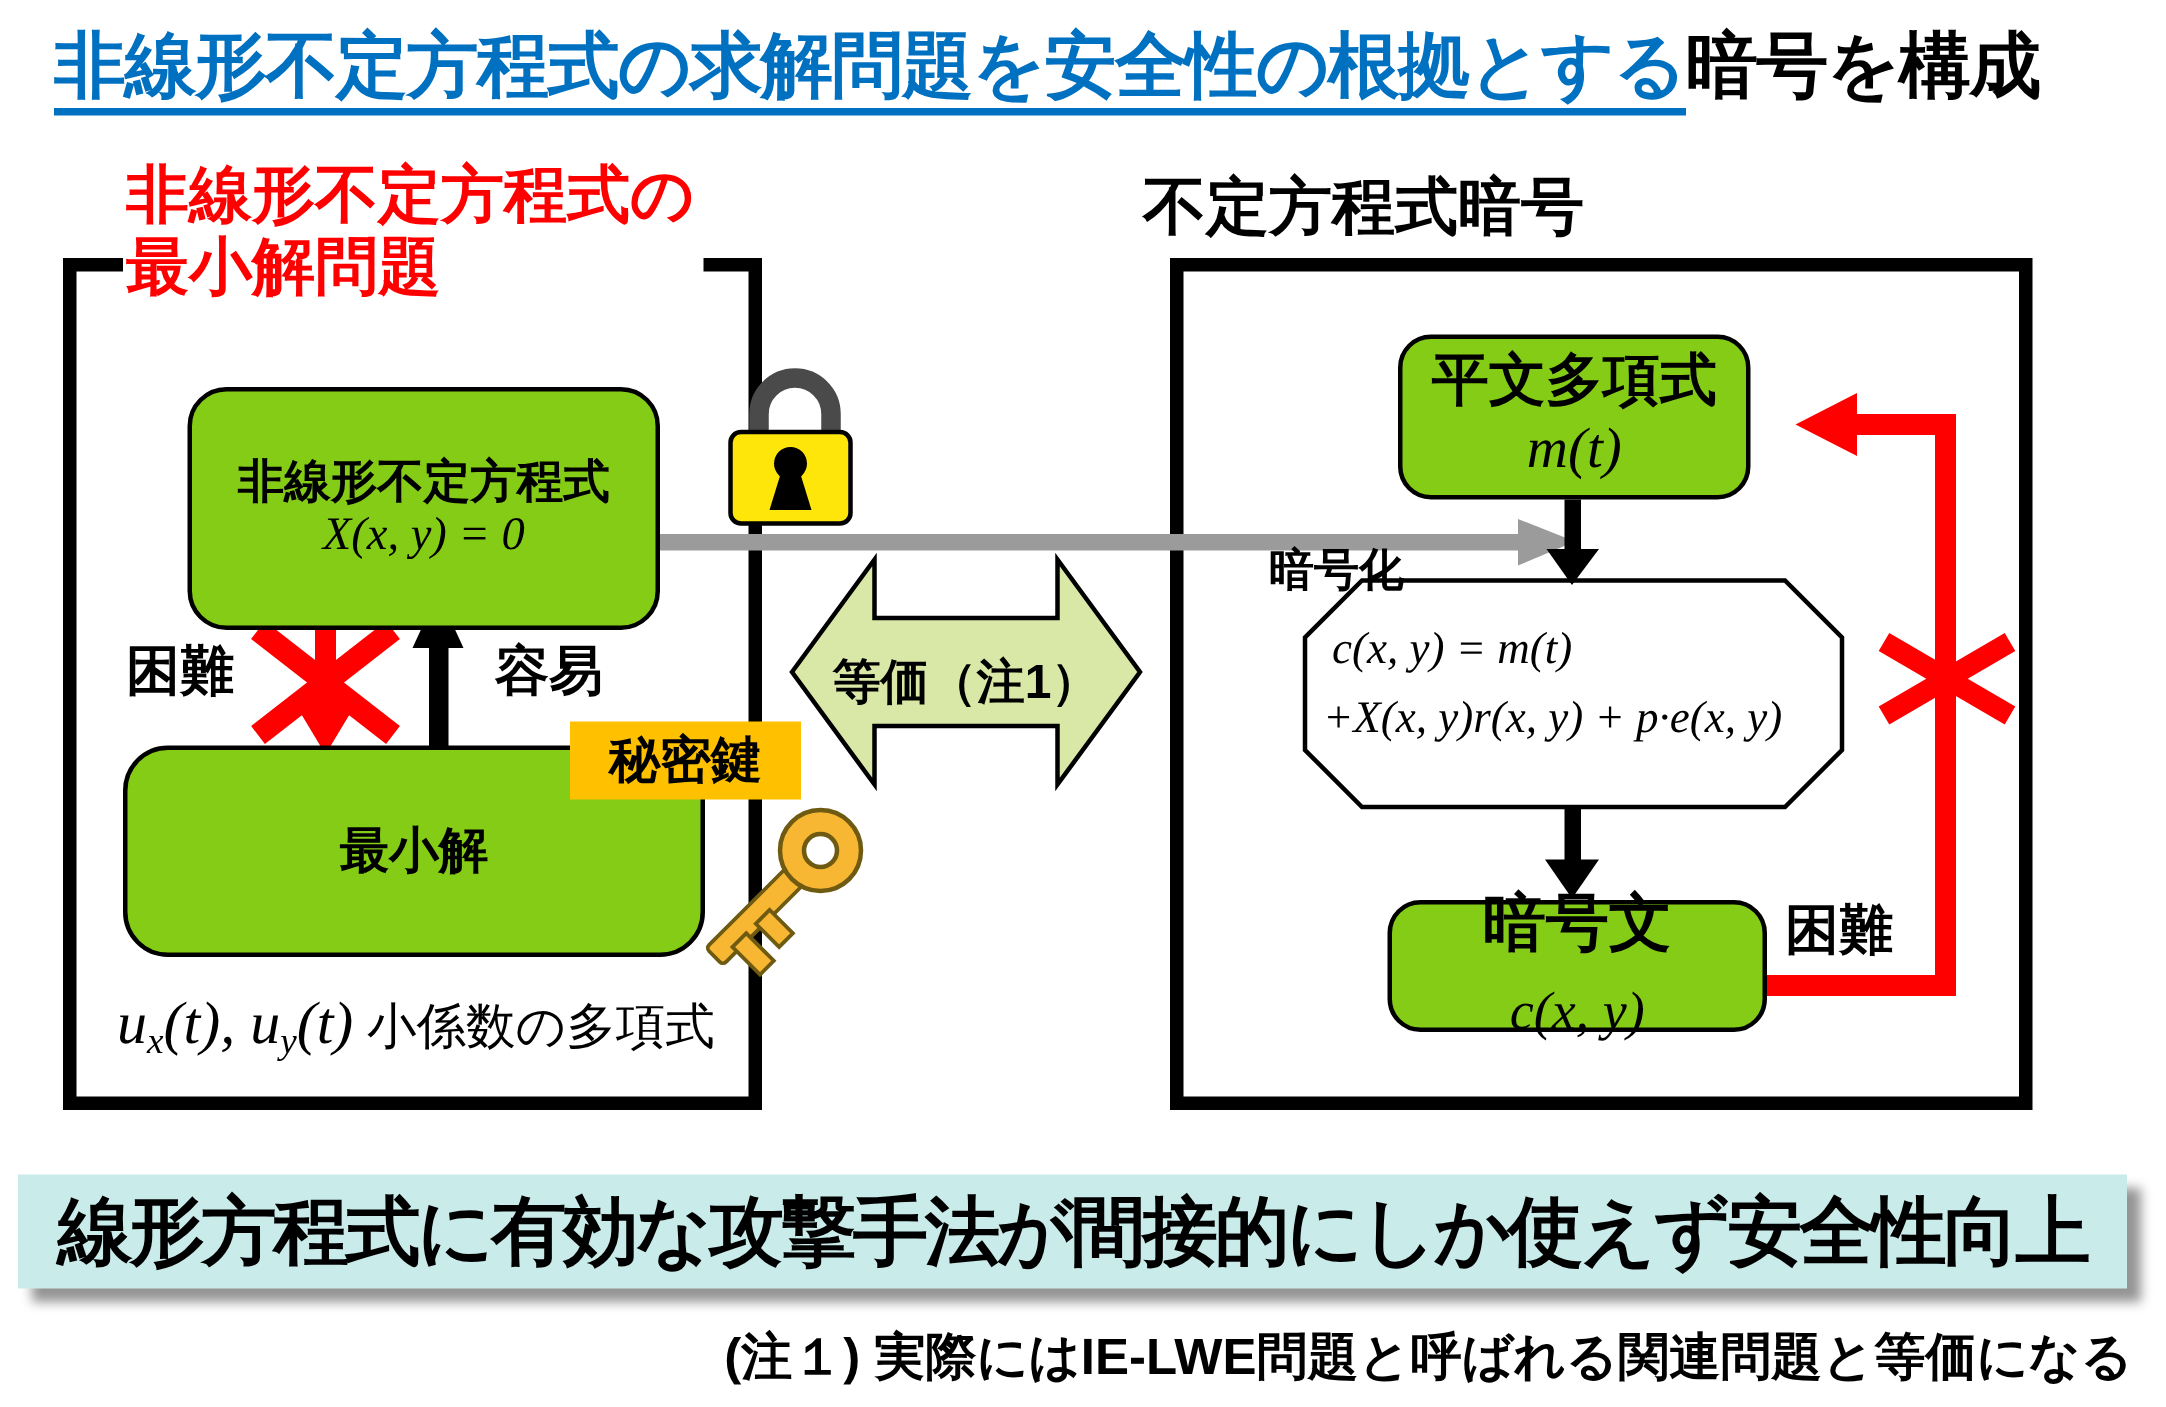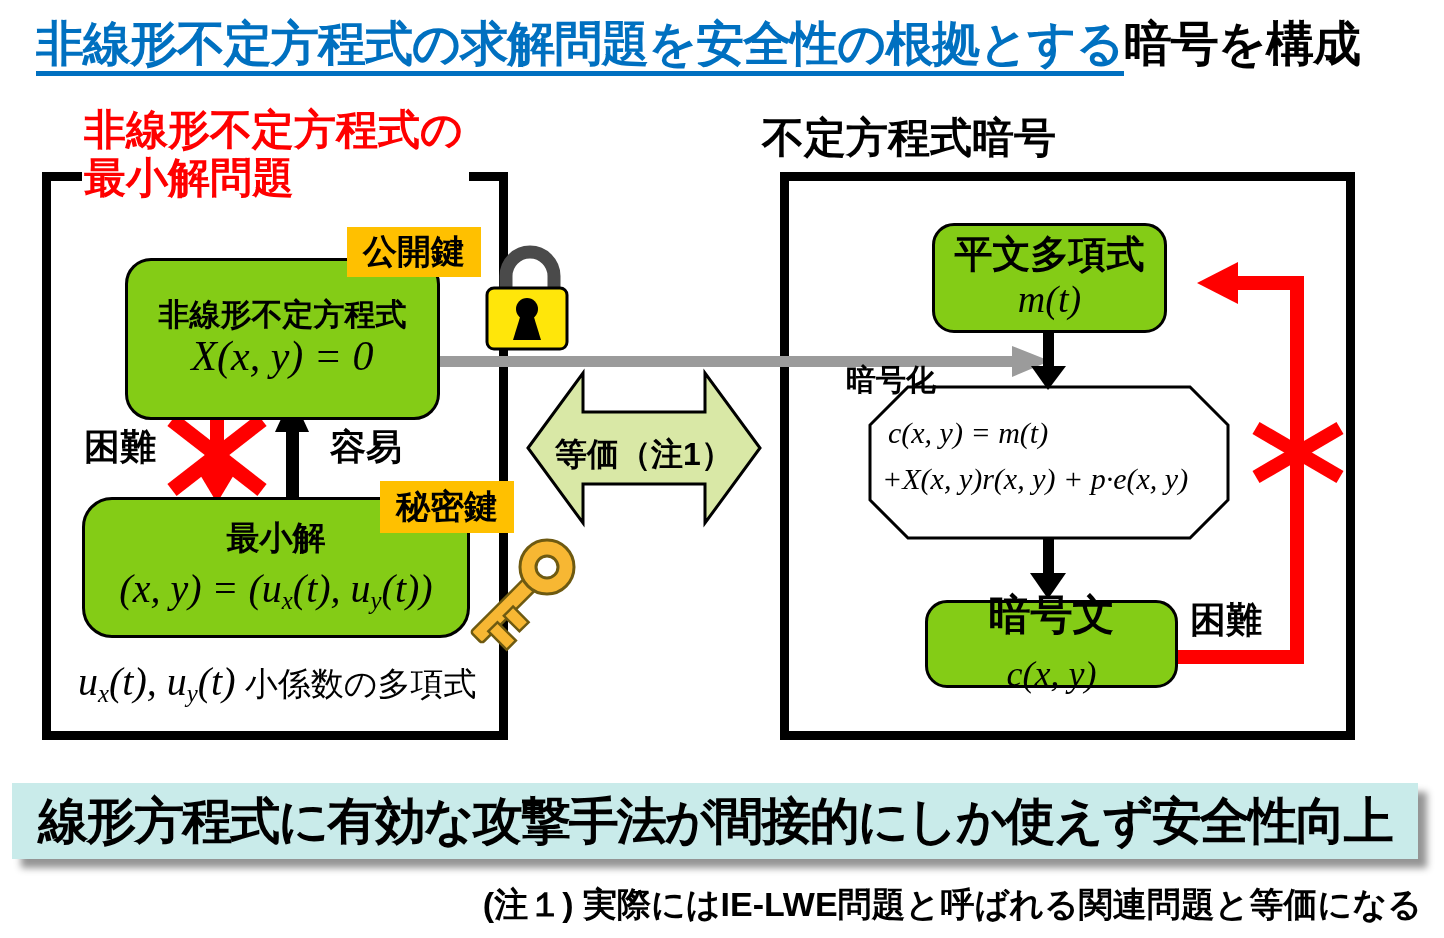--- a/index.html
+++ b/index.html
@@ -15,26 +15,26 @@
   
   .bigbox{border:9px solid #000;box-sizing:border-box;z-index:1;background:transparent;}
   #left-frame{left:42px;top:172px;width:466px;height:568px;}
   #right-frame{left:780px;top:172px;width:575px;height:568px;}
   
   .left-title{left:82px;top:104px;font-size:42px;line-height:1.15;font-weight:700;
     color:var(--red);background:#fff;z-index:5;padding:2px 6px 2px 2px;white-space:nowrap;}
   .tag{background:var(--label_orange);color:#000;font-size:34px;font-weight:600;
     display:flex;align-items:center;justify-content:center;z-index:6;}
   #pubkey-tag{left:347px;top:227px;width:134px;height:50px;}
-  #seckey-tag{left:380px;top:481px;width:134px;height:52px;}
+  #seckey-tag{left:380px;top:481px;width:154px;height:52px;}
   .roundbox{background:#84cc16;border:3.2px solid #000;border-radius:26px;box-sizing:border-box;
     z-index:4;display:flex;flex-direction:column;align-items:center;justify-content:center;}
   #x-box{left:125px;top:258px;width:315px;height:162px;}
   #x-box .bt{font-size:31px;font-weight:600;line-height:1.1;}
-  #x-box .bf{font-size:42px;margin-top:0;}
+  #x-box .bf{font-size:31px;margin-top:0;}
   #sol-box{left:82px;top:497px;width:388px;height:141px;border-radius:30px;}
   #sol-box .bt{font-size:33px;font-weight:600;line-height:1.1;}
   #sol-box .bf{font-size:40px;margin-top:8px;white-space:nowrap;}
   .math{font-family:"Liberation Serif",serif;font-style:italic;}
   .msub{font-size:62%;vertical-align:-0.28em;}
   .hardL{left:84px;top:423px;font-size:36px;font-weight:700;z-index:5;}
   .easyL{left:330px;top:423px;font-size:36px;font-weight:700;z-index:5;}
   .foot{left:78px;top:658px;z-index:5;white-space:nowrap;}
   .foot .math{font-size:40px;}
   .foot .jp{font-size:33px;font-weight:500;}
@@ -132,38 +132,34 @@
     </g>
 
     <g>
       <path class="redstroke" d="M 1178 657 L 1297 657 L 1297 283 L 1236 283" fill="none" stroke-width="14"></path>
       <polygon class="redfill" points="1238,262 1238,304 1197,283"></polygon>
       <line class="redstroke" x1="1256" y1="428" x2="1340" y2="477" stroke-width="14"></line>
       <line class="redstroke" x1="1340" y1="428" x2="1256" y2="477" stroke-width="14"></line>
     </g>
   </svg>
 
-  <div class="abs tag" id="pubkey-tag">
-    <span>公開鍵</span>
-  </div>
   <div class="abs tag" id="seckey-tag">
     <span>秘密鍵</span>
   </div>
 
   <div class="abs roundbox" id="x-box">
     <div class="bt">非線形不定方程式</div>
     <div class="bf math">X(x, y) = 0</div>
   </div>
 
   <div class="abs hardL">困難</div>
   <div class="abs easyL">容易</div>
 
   <div class="abs roundbox" id="sol-box">
     <div class="bt">最小解</div>
-    <div class="bf math"><span>(x, y) = (u</span><span class="msub">x</span><span>(t), u</span><span class="msub">y</span><span>(t))</span></div>
   </div>
 
   <div class="abs foot"><span class="math"><span>u</span><span class="msub">x</span><span>(t), u</span><span class="msub">y</span><span>(t)</span></span><span class="jp"> 小係数の多項式</span></div>
 
   <div class="abs equivL">等価（注1）</div>
 
   <div class="abs right-title">不定方程式暗号</div>
 
   <div class="abs roundbox" id="plain-box">
     <div class="bt">平文多項式</div>

